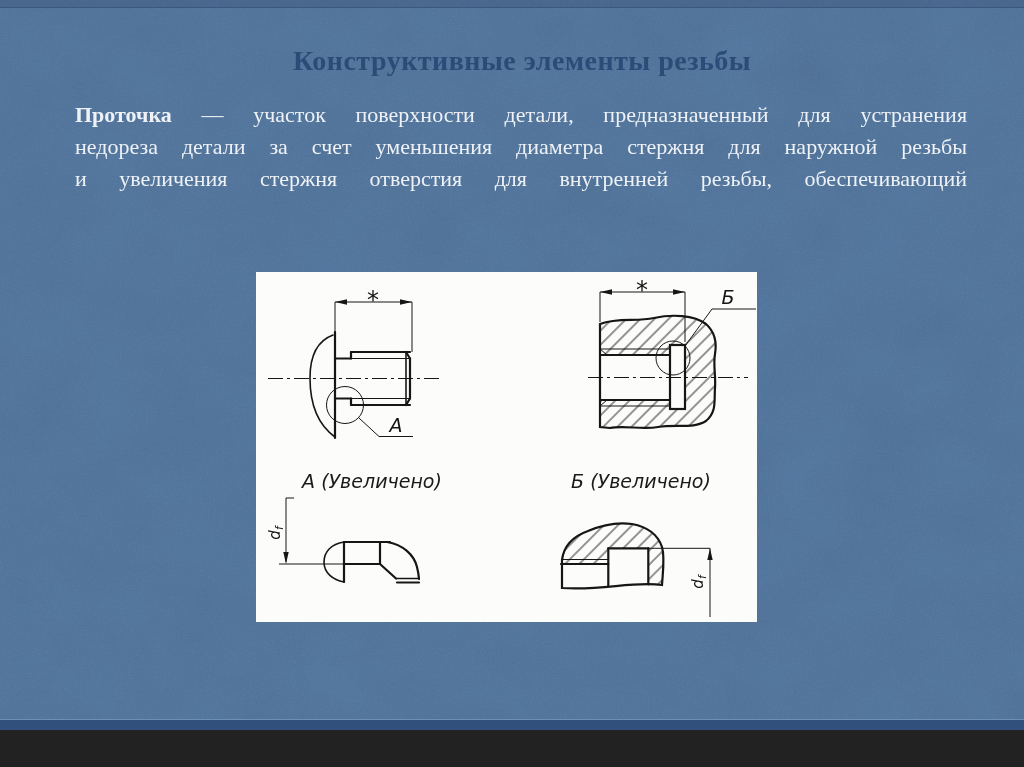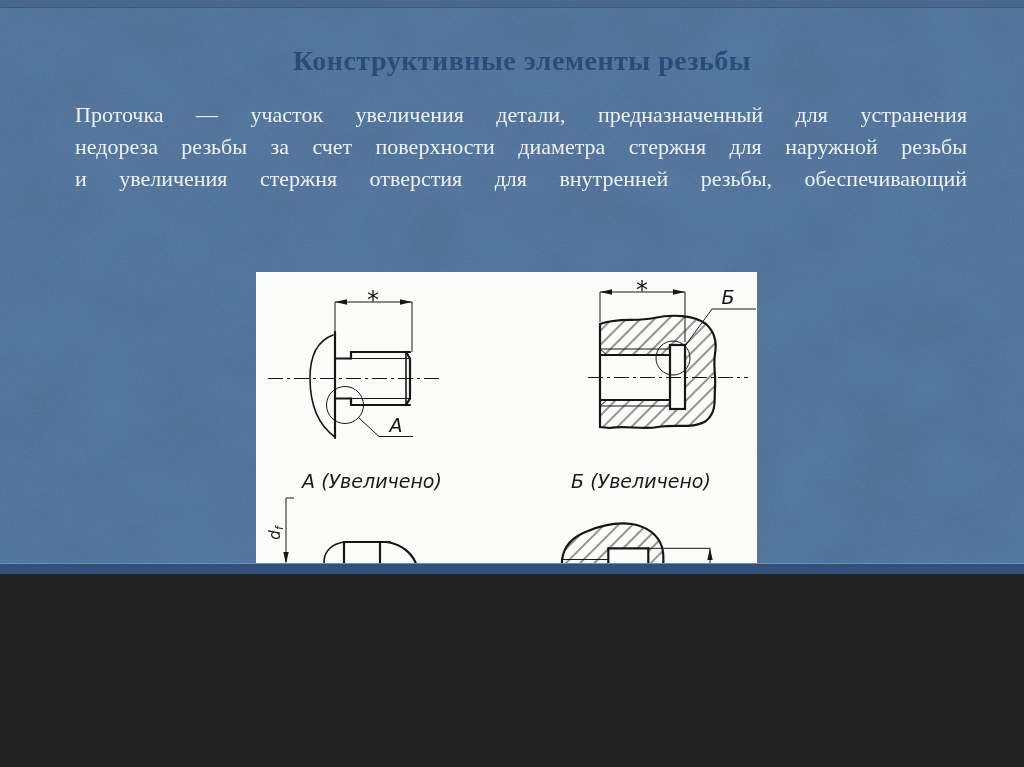--- a/index.html
+++ b/index.html
@@ -1,17 +1,17 @@
 <!DOCTYPE html>
 <html><head>
 <meta charset="utf-8">
 <style>
   html,body { margin:0; padding:0; background:#222; }
   .slide {
-    position:relative; width:1024px; height:574px; overflow:hidden;
+    position:relative; width:1024px; height:730px; overflow:hidden;
     background:#54779f;
     font-family:"Liberation Serif", serif;
   }
   .texture { position:absolute; left:0; top:0; z-index:0; pointer-events:none; }
   .top-edge {
     position:absolute; left:0; top:0; width:1024px; height:7px; z-index:1;
     background:rgba(25,45,75,0.18); border-bottom:1px solid rgba(20,40,70,0.25);
   }
   .bottom-bar {
     position:absolute; left:0; bottom:0; width:1024px; height:10px; z-index:2;
@@ -22,21 +22,21 @@
     text-align:center; transform:translateX(10px);
     font-weight:bold; font-size:28px; letter-spacing:0.5px;
     color:#2b4c78;
   }
   .body-text {
     position:absolute; left:75px; top:99px; width:892px; z-index:2;
     font-size:22px; line-height:32px; color:#eef2f6;
   }
   .body-text .just { text-align:justify; text-align-last:justify; }
   .body-text .plain { text-align:left; }
-  .term { font-weight:normal; }
+  .term { font-weight:bold; }
   .figure {
     position:absolute; left:256px; top:272px; width:501px; height:350px; z-index:2;
     background:#fcfcfb;
   }
   
   .k  { stroke:#161616; stroke-width:2.2; fill:none; stroke-linecap:round; }
   .m  { stroke:#161616; stroke-width:1.6; fill:none; stroke-linecap:round; }
   .t  { stroke:#161616; stroke-width:1;   fill:none; }
   .cl { stroke:#161616; stroke-width:1; fill:none; stroke-dasharray:15 4 3 4; }
   .ar { fill:#161616; stroke:none; }
@@ -64,22 +64,22 @@
     </defs>
     <rect width="1024" height="767" filter="url(#tx1)" opacity="0.5"></rect>
     <rect width="1024" height="767" filter="url(#tx2)" opacity="0.22"></rect>
   </svg>
 
   <div class="top-edge"></div>
 
   <div class="title">Конструктивные элементы резьбы</div>
 
   <div class="body-text">
-    <div class="just"><span class="term">Проточка</span> <span>— участок увеличения детали, предназначенный для устранения</span></div>
-    <div class="just">недореза резьбы за счет поверхности диаметра стержня для наружной резьбы</div>
+    <div class="just"><span class="term">Проточка</span> <span>— участок поверхности детали, предназначенный для устранения</span></div>
+    <div class="just">недореза детали за счет уменьшения диаметра стержня для наружной резьбы</div>
     <div class="just">и увеличения стержня отверстия для внутренней резьбы, обеспечивающий</div>
   </div>
 
   <div class="figure">
     <svg width="501" height="350" viewBox="0 0 501 350">
       <defs>
         <pattern id="hatch" width="10" height="10" patternUnits="userSpaceOnUse" patternTransform="rotate(45)">
           <line x1="5" y1="-1" x2="5" y2="11" stroke="#2b2b2b" stroke-width="1"></line>
         </pattern>
         <clipPath id="bodyclip2">

